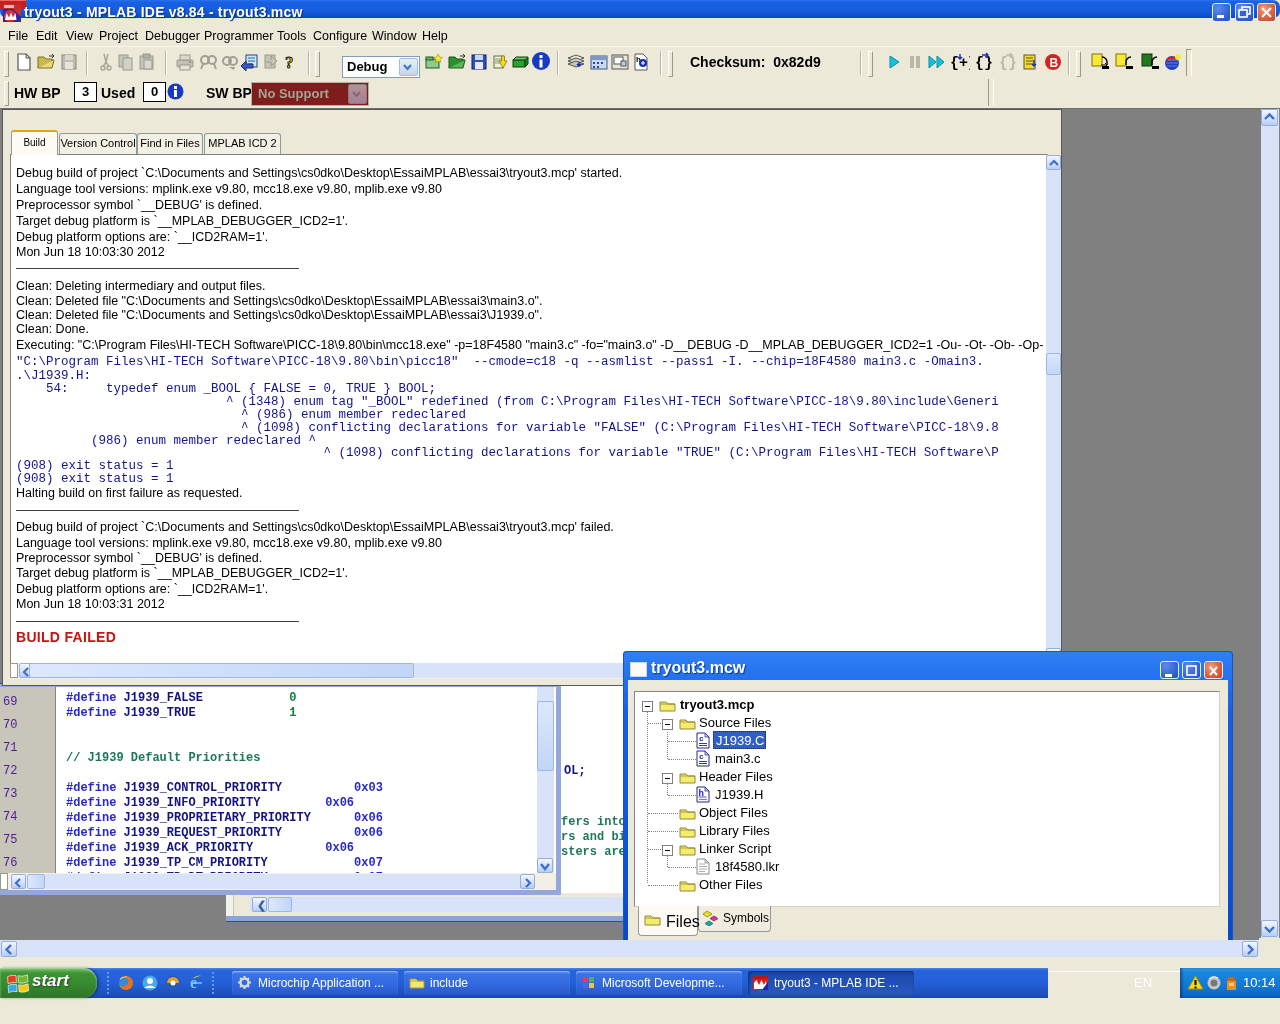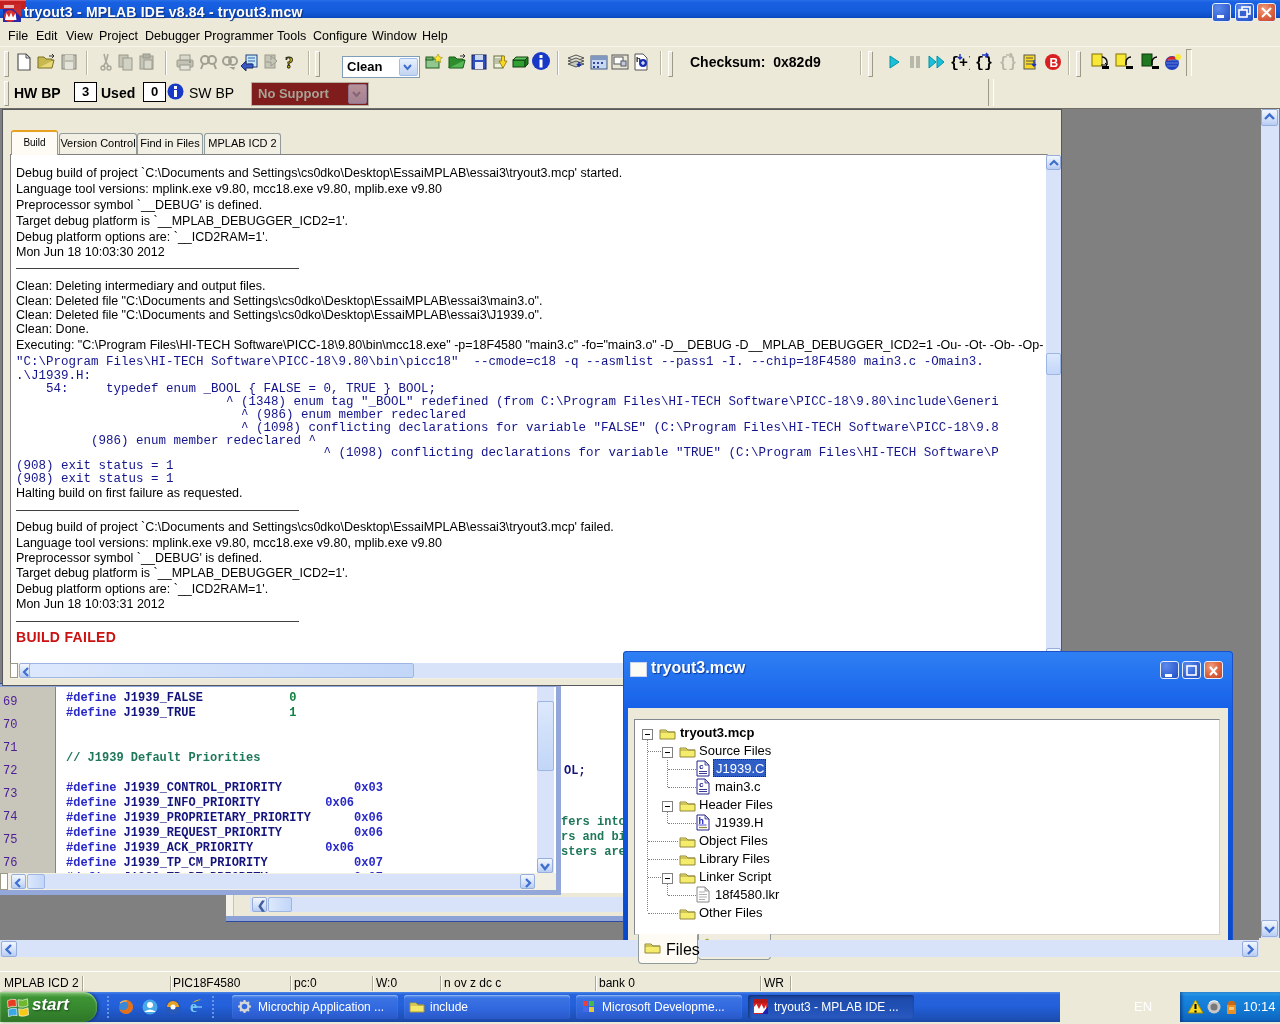--- a/index.html
+++ b/index.html
@@ -1,21 +1,21 @@
 <!DOCTYPE html>
 <html><head>
 <meta charset="utf-8">
 <style>
   html,body{margin:0;padding:0;}
   #screen{position:relative;width:1280px;height:1024px;overflow:hidden;
     font-family:"Liberation Sans",sans-serif;background:#ECE9D8;}
   .abs{position:absolute;}
   
   #titlebar{left:0;top:0;width:1280px;height:18px;
-    background:linear-gradient(180deg,#2B70E8 0%,#1861E2 12%,#155CDB 60%,#0F51CC 86%,#0A47BC 100%);}
+    background:linear-gradient(180deg,#2B70E8 0%,#1861E2 12%,#155CDB 60%,#0F51CC 86%,#0A47BC 100%);border-radius:7px;}
   #titlebar .ttext{position:absolute;left:24px;top:4px;color:#fff;font-weight:bold;
     font-size:14px;letter-spacing:0.2px;text-shadow:1px 1px 1px #10307A;}
   .capbtn{position:absolute;top:3px;width:19px;height:19px;border-radius:3px;
     border:1px solid #E4EEFC;box-sizing:border-box;
     background:radial-gradient(circle at 30% 25%,#5E8BEA 0%,#3967D8 55%,#2350BE 100%);
     color:#fff;text-align:center;}
   .capbtn.close{background:radial-gradient(circle at 35% 30%,#F0A086 0%,#E06B45 45%,#C2402A 100%);}
   .capbtn svg{position:absolute;left:2px;top:2px;}
   
   #menubar{left:0;top:27px;width:1280px;height:19px;background:#ECE9D8;font-size:12.5px;color:#000;}
@@ -167,21 +167,21 @@
         <path d="M14 8 h4 l-5 6 -5 -6 h4 v-5" fill="#C6C6B8" stroke="#9A9A8C" transform="rotate(270 12 10)"></path>
       </svg>
 
     <svg class="ticon" style="left:281px;top:4px">
         <text x="4" y="17" font-size="17" font-weight="bold" fill="#C8B400" stroke="#1A1A1A" stroke-width="0.8" font-family="Liberation Serif,serif">?</text>
       </svg>
     <div class="tsep" style="left:308px;top:4px;height:24px"></div>
     <div class="grip" style="left:315px;top:4px;height:24px"></div>
 
     <div class="combo" style="left:342px;top:55px;width:76px;height:20px;top:9px">
-      <span style="position:absolute;left:4px;top:2px;font-size:13px;font-weight:bold">Clean</span>
+      <span style="position:absolute;left:4px;top:2px;font-size:13px;font-weight:bold">Debug</span>
       <div class="combobtn"><svg width="15" height="16">
             <path d="M4 6 l3.5 4 3.5 -4" fill="none" stroke="#3E6ED0" stroke-width="2"></path>
           </svg></div>
     </div>
 
     <svg class="ticon" style="left:424px;top:5px">
         <rect x="2" y="7" width="13" height="9" fill="#90C890" stroke="#206020"></rect>
         <rect x="2" y="5" width="7" height="3" fill="#70B070" stroke="#206020"></rect>
         <path d="M14 2 l1.5 3 3 .5 -2.5 2 .8 3 -2.8 -1.6 -2.8 1.6 .8 -3 -2.5 -2 3 -.5 z" fill="#F8E838" stroke="#907800" stroke-width="0.5"></path>
       </svg>
@@ -304,21 +304,21 @@
     <div class="grip" style="left:4px;top:3px;height:23px"></div>
     <div class="abs" style="left:14px;top:7px;font-size:14px;font-weight:bold">HW BP</div>
     <div class="abs" style="left:74px;top:4px;width:21px;height:18px;border:1px solid #000;background:#fff;text-align:center;font-size:13px;font-weight:bold;line-height:18px">3</div>
     <div class="abs" style="left:101px;top:7px;font-size:14px;font-weight:bold">Used</div>
     <div class="abs" style="left:143px;top:4px;width:21px;height:18px;border:1px solid #000;background:#fff;text-align:center;font-size:13px;font-weight:bold;line-height:18px">0</div>
     <svg class="abs" style="left:167px;top:5px" width="17" height="17">
         <circle cx="8.5" cy="8.5" r="8" fill="#1838C8"></circle>
         <rect x="7" y="3" width="3" height="3" fill="#fff"></rect>
         <rect x="7" y="7" width="3" height="7" fill="#fff"></rect>
       </svg>
-    <div class="abs" style="left:189px;top:7px;font-size:14px;font-weight:normal">SW BP</div>
+    <div class="abs" style="left:206px;top:7px;font-size:14px;font-weight:bold">SW BP</div>
     <div class="abs" style="left:251px;top:4px;width:116px;height:22px;background:#7f1d1d;border:1px solid #B5B2A1;">
       <span style="position:absolute;left:6px;top:3px;font-size:13px;font-weight:bold;color:#A6A395">No Support</span>
       <div class="combobtn" style="opacity:0.55"><svg width="15" height="18">
             <path d="M4 7 l3.5 4 3.5 -4" fill="none" stroke="#8E9EBE" stroke-width="2"></path>
           </svg></div>
     </div>
     <div class="abs" style="left:988px;top:1px;width:4px;height:27px;border-left:1px solid #9C9A87;border-right:1px solid #fff"></div>
   </div>
 
   <div class="abs" id="mdi"></div>
@@ -457,21 +457,21 @@
         <svg width="13" height="14">
           <rect x="2" y="2" width="9" height="9" fill="none" stroke="#fff" stroke-width="1.6"></rect>
         </svg>
       </div>
     <div class="capbtn close" style="left:581px;top:10px;width:19px;height:18px">
         <svg width="13" height="14">
           <path d="M3 3 L10 11 M10 3 L3 11" stroke="#fff" stroke-width="2"></path>
         </svg>
       </div>
 
-    <div class="abs" style="left:5px;top:29px;width:600px;height:261px;background:#ECE9D8;margin-top:28px;">
+    <div class="abs" style="left:5px;top:29px;width:600px;height:261px;background:#ECE9D8;">
       <div class="abs" style="left:6px;top:11px;width:584px;height:214px;background:#fff;border:1px solid #828790;border-right-color:#D4D0C8;border-bottom-color:#D4D0C8;overflow:hidden;" id="treearea">
         <div class="tdotv" style="left:12px;top:15px;height:176px"></div>
         <div class="tdot" style="left:13px;top:31px;width:15px"></div>
         <div class="tdot" style="left:13px;top:121px;width:30px"></div>
         <div class="tdot" style="left:13px;top:139px;width:30px"></div>
         <div class="tdot" style="left:13px;top:157px;width:15px"></div>
         <div class="tdot" style="left:13px;top:193px;width:30px"></div>
         <div class="tdotv" style="left:32px;top:40px;height:27px"></div>
         <div class="tdot" style="left:33px;top:49px;width:28px"></div>
         <div class="tdot" style="left:33px;top:67px;width:28px"></div>
@@ -605,22 +605,22 @@
     <div class="sdiv" style="left:82px"></div>
       <div class="sdiv" style="left:170px"></div>
     <div class="sdiv" style="left:290px"></div>
       <div class="sdiv" style="left:372px"></div>
     <div class="sdiv" style="left:440px"></div>
       <div class="sdiv" style="left:595px"></div>
     <div class="sdiv" style="left:760px"></div>
       <div class="sdiv" style="left:790px"></div>
   </div>
 
-  <div class="abs" id="taskbar" style="left:0;top:992px;width:1048px;height:30px;
-     background:linear-gradient(180deg,#4A86E8 0%,#2663DC 9%,#2360DA 45%,#1D50B8 88%,#1A47A5 100%);padding-left:12px;">
+  <div class="abs" id="taskbar" style="left:0;top:968px;width:1048px;height:30px;
+     background:linear-gradient(180deg,#4A86E8 0%,#2663DC 9%,#2360DA 45%,#1D50B8 88%,#1A47A5 100%);">
 
     <div class="abs" style="left:0;top:0;width:97px;height:30px;border-radius:0 14px 14px 0;
        background:linear-gradient(180deg,#7CBE6C 0%,#3D9434 18%,#37892F 55%,#2E7528 100%);
        box-shadow:inset 0 1px 2px #A6D99A, 2px 0 3px rgba(0,0,0,0.35);">
       <svg class="abs" style="left:6px;top:4px" width="24" height="22" viewBox="0 0 24 22">
         <g transform="rotate(-4 12 11)">
         <path d="M2 4 Q6 2 10.5 3.5 L10.5 10.5 Q6 9 2 11 Z" fill="#E83C1E" stroke="#fff" stroke-width="0.6"></path>
         <path d="M12.5 3.8 Q17 5.5 22 3.5 L22 10.5 Q17 12.5 12.5 10.8 Z" fill="#70B830" stroke="#fff" stroke-width="0.6"></path>
         <path d="M2 13 Q6 11 10.5 12.5 L10.5 19.5 Q6 18 2 20 Z" fill="#38A8E8" stroke="#fff" stroke-width="0.6"></path>
         <path d="M12.5 12.8 Q17 14.5 22 12.5 L22 19.5 Q17 21.5 12.5 19.8 Z" fill="#F8C818" stroke="#fff" stroke-width="0.6"></path>

